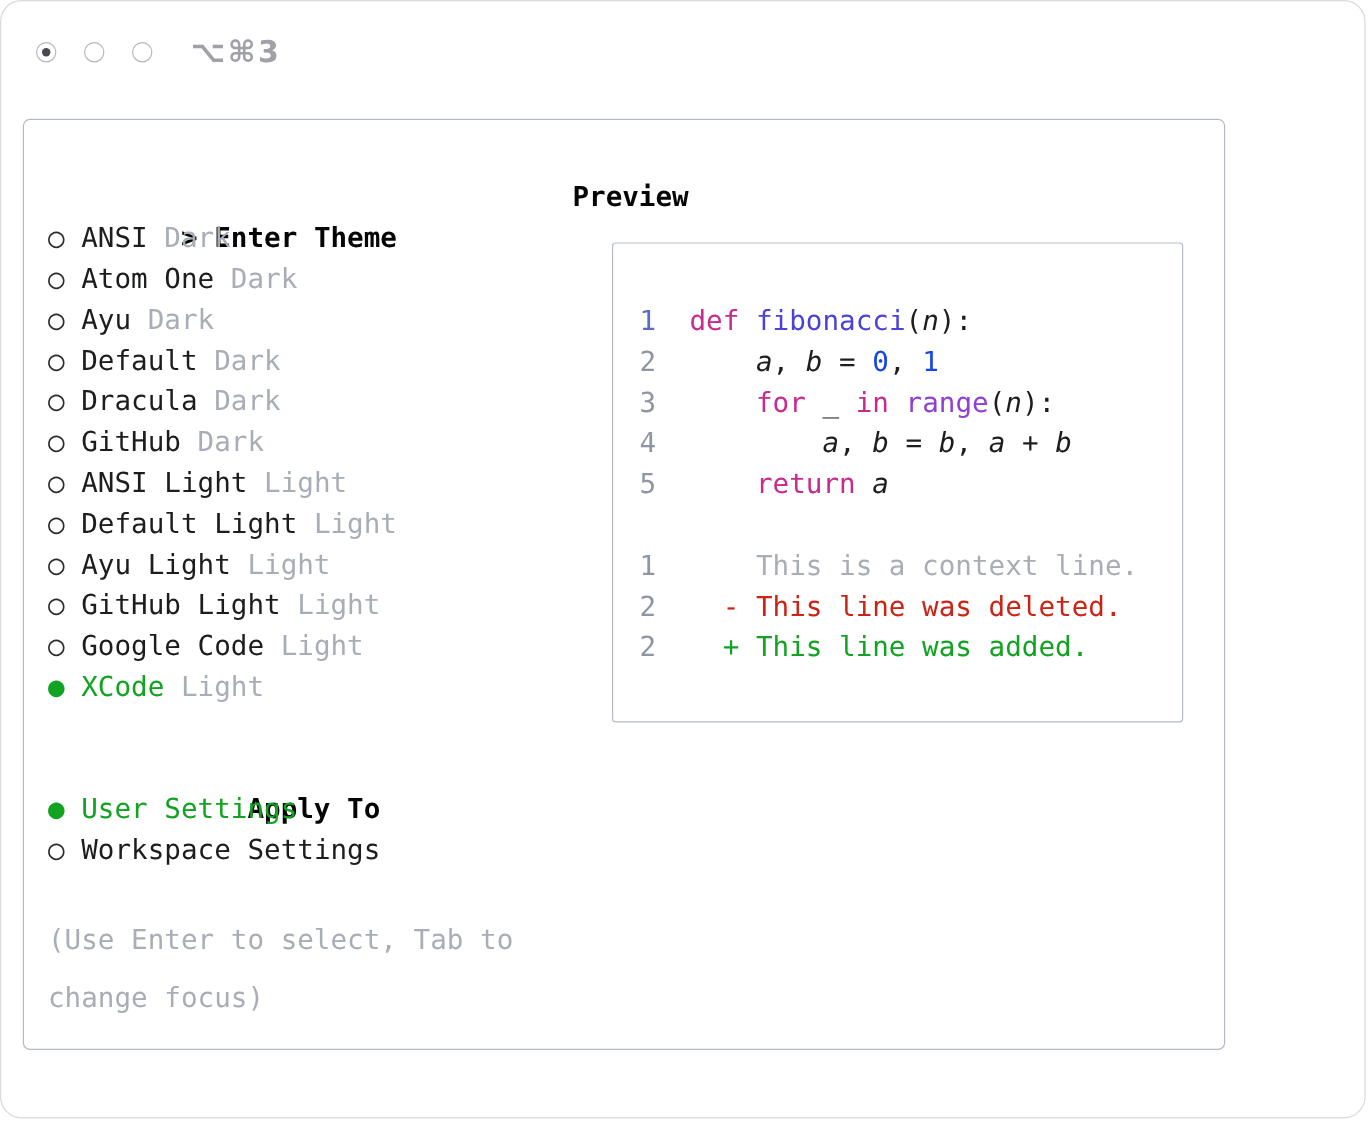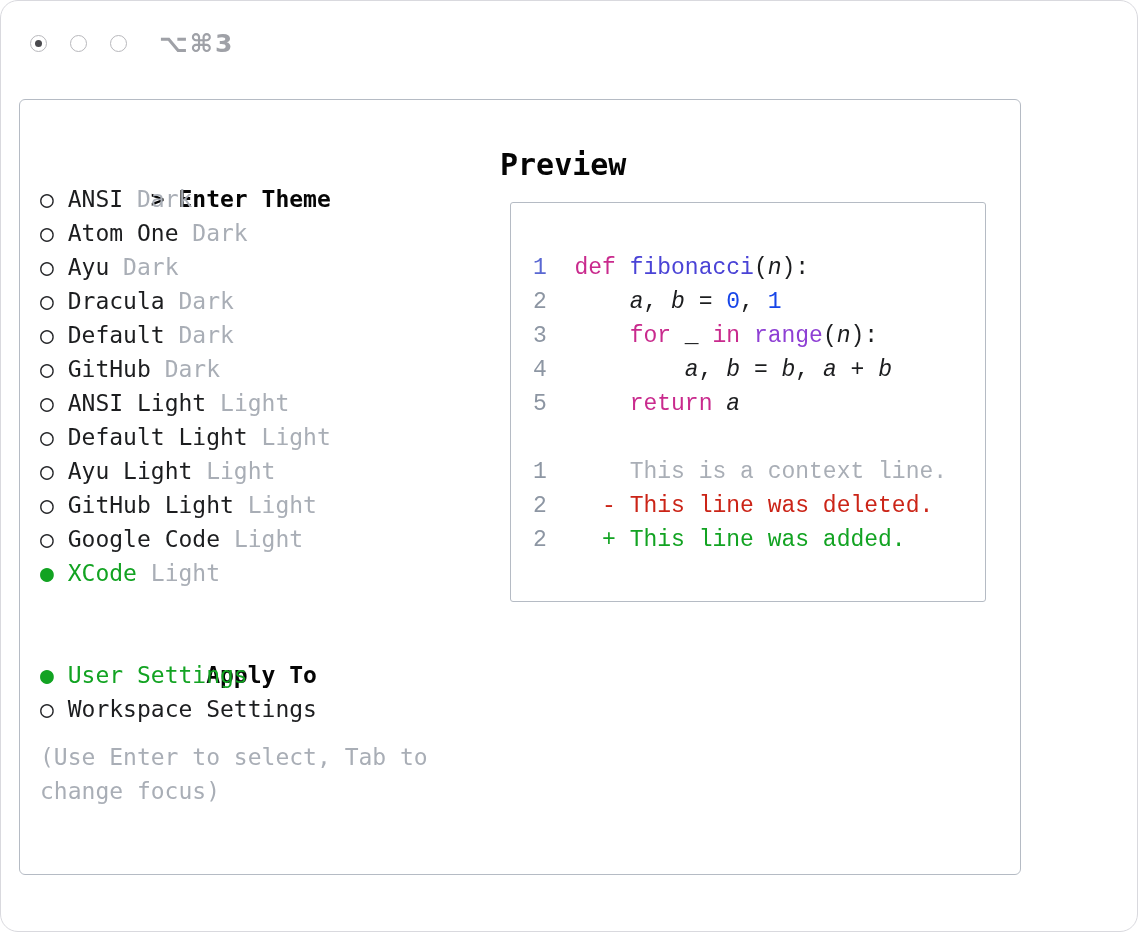--- a/index.html
+++ b/index.html
@@ -75,48 +75,48 @@
   .bullet { margin-right: 1ch; color: #2a2b2e; }
   .bullet.on { color: var(--green, #12a322); }
   .tname { color: var(--ink, #1c1d1f); }
   .tname.sel { color: var(--green, #12a322); }
   .opt-label { color: var(--ink, #1c1d1f); }
   .opt-label.sel { color: var(--green, #12a322); }
   .variant { margin-left: 1ch; color: var(--gray, #a9aeb6); }
   .apply-section { margin-top: 34px; }
   .apply-heading span { margin-left: 2ch; }
   .hint {
-    margin-top: 14px;
+    margin-top: 34px;
     width: 432px;
     color: var(--gray, #a9aeb6);
     white-space: normal;
-    line-height: 34px;
+    line-height: 48px;
   }
   
   .preview-title {
     position: absolute;
-    left: 480px; top: 48px;
+    left: 457px; top: 48px;
     height: 34px; line-height: 34px;
-    font-size: 30px;
+    font-size: 23px;
   }
   .preview-box {
     position: absolute;
     left: 490px; top: 102px;
     width: 476px; height: 400px;
     border: 1px solid var(--border, #b5bbc4);
     border-radius: 3px;
     box-sizing: border-box;
     background: #ffffff;
   }
   .code {
     position: absolute;
     left: 22px; top: 48px;
     font-size: 23px;
   }
-  .pline { height: 34px; line-height: 34px; white-space: pre; color: var(--ink, #1c1d1f); font-family: Liberation Mono, monospace; }
+  .pline { height: 34px; line-height: 34px; white-space: pre; color: var(--ink, #1c1d1f); }
   .ln { color: var(--ln, #8d96a3); }
   .ln-accent { color: var(--ln-accent, #5a68d2); }
   .tk-pl { color: var(--ink, #1c1d1f); }
   .tk-kw { color: var(--kw, #c92a8d); }
   .tk-fn { color: var(--fn, #4a43d6); }
   .tk-num { color: var(--num, #1745e8); }
   .tk-call { color: var(--call, #8e3fd4); }
   .tk-var { color: var(--ink, #1c1d1f); font-style: italic; }
   .diff-context .dtext { color: var(--gray, #a9aeb6); margin-top: 20px; }
   .diff-deleted .dtext { color: var(--red, #cb2417); margin-top: 16px; }
@@ -140,22 +140,22 @@
 
     <div class="left-col">
       <div class="row heading-row">
         <span class="bold prompt">&gt;</span><span class="bold">Enter Theme</span>
       </div>
 
       <div id="theme-list">
           <div class="row"><span class="bullet">○</span><span class="tname">ANSI</span><span class="variant">Dark</span></div>
           <div class="row"><span class="bullet">○</span><span class="tname">Atom One</span><span class="variant">Dark</span></div>
           <div class="row"><span class="bullet">○</span><span class="tname">Ayu</span><span class="variant">Dark</span></div>
+          <div class="row"><span class="bullet">○</span><span class="tname">Default</span><span class="variant">Dark</span></div>
           <div class="row"><span class="bullet">○</span><span class="tname">Dracula</span><span class="variant">Dark</span></div>
-          <div class="row"><span class="bullet">○</span><span class="tname">Default</span><span class="variant">Dark</span></div>
           <div class="row"><span class="bullet">○</span><span class="tname">GitHub</span><span class="variant">Dark</span></div>
           <div class="row"><span class="bullet">○</span><span class="tname">ANSI Light</span><span class="variant">Light</span></div>
           <div class="row"><span class="bullet">○</span><span class="tname">Default Light</span><span class="variant">Light</span></div>
           <div class="row"><span class="bullet">○</span><span class="tname">Ayu Light</span><span class="variant">Light</span></div>
           <div class="row"><span class="bullet">○</span><span class="tname">GitHub Light</span><span class="variant">Light</span></div>
           <div class="row"><span class="bullet">○</span><span class="tname">Google Code</span><span class="variant">Light</span></div>
           <div class="row"><span class="bullet on">●</span><span class="tname sel">XCode</span><span class="variant">Light</span></div>
         </div>
 
       <div class="apply-section">

